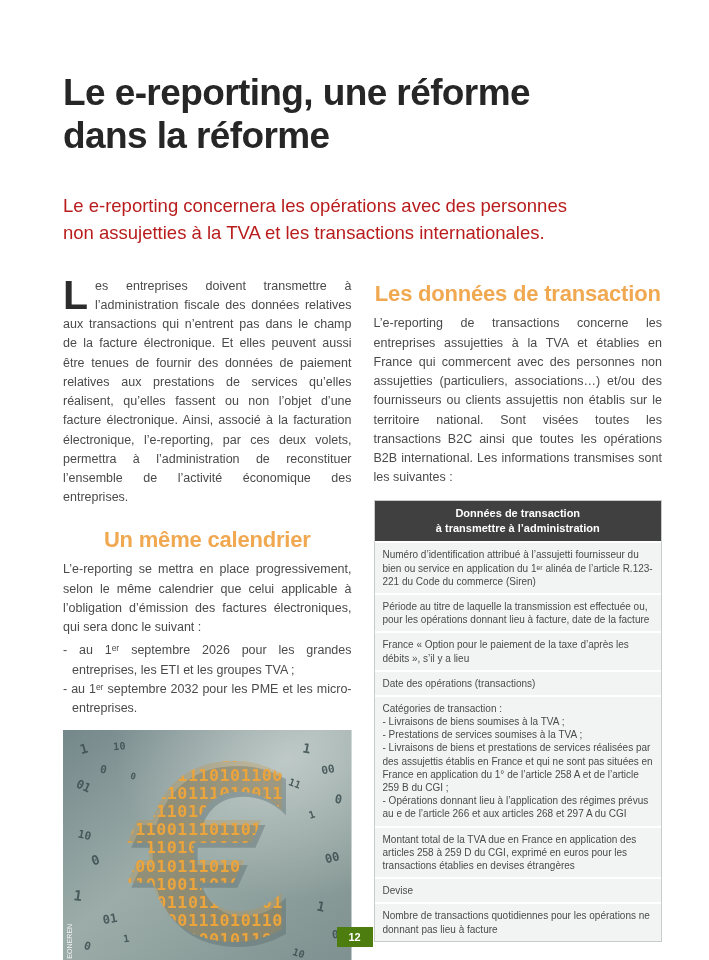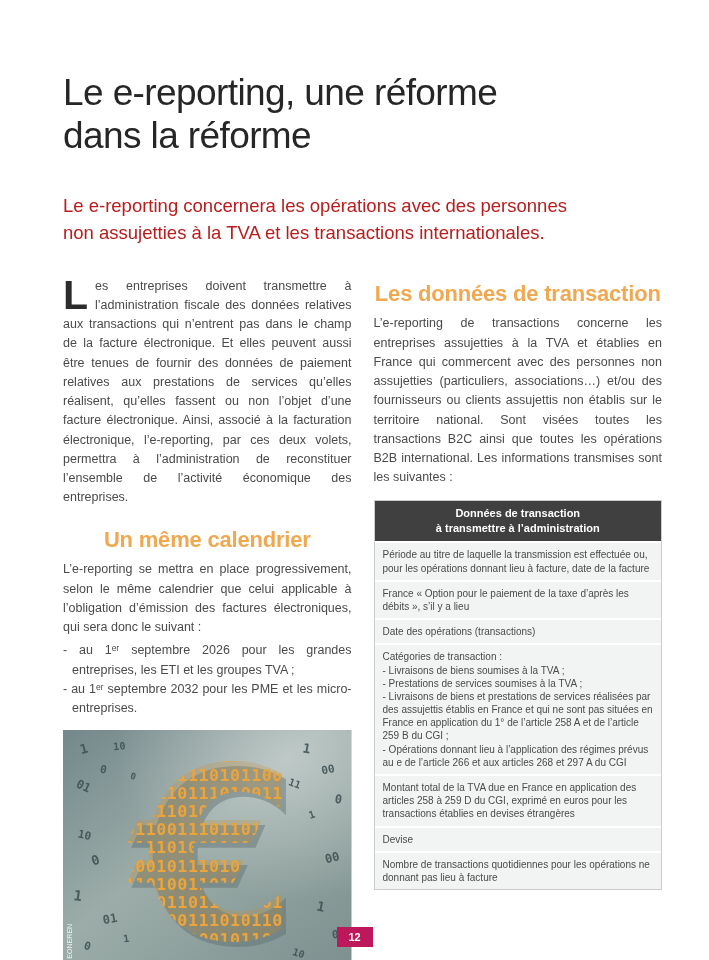--- a/index.html
+++ b/index.html
@@ -11,21 +11,21 @@
     overflow: hidden;
     font-family: "Liberation Sans", sans-serif;
     -webkit-hyphens: auto; hyphens: auto;
   }
   .content { padding: 72px 47px 0 63px; }
 
   .title {
     margin: 0 0 34px 0;
     font-size: 37px;
     line-height: 1.16;
-    font-weight: 400;
+    font-weight: 700;
     color: #262626;
     letter-spacing: -0.6px;
   }
   .title span { display: block; }
 
   .subtitle {
     font-size: 18.5px;
     line-height: 1.48;
     color: #b91c1c;
     margin: 0 0 30px 0;
@@ -91,21 +91,21 @@
   }
   .trow:first-of-type { border-top: none; }
 
   .pagenum {
     position: absolute;
     bottom: 13px;
     left: 50%;
     transform: translateX(-50%);
     width: 36px;
     height: 20px;
-    background: #be185d;
+    background: #4d7c0f;
     color: #ffffff;
     font-size: 11px;
     font-weight: 700;
     display: flex;
     align-items: center;
     justify-content: center;
   }
 </style>
 </head>
 <body>
@@ -210,20 +210,21 @@
 
       <div class="col">
         <div class="sec-heading">Les données de transaction</div>
         <p class="para">L’e-reporting de transactions concerne les entreprises assujetties à la TVA et établies en France qui commercent avec des personnes non assujetties (particuliers, associations…) et/ou des fournisseurs ou clients assujettis non établis sur le territoire national. Sont visées toutes les transactions B2C ainsi que toutes les opérations B2B international. Les informations transmises sont les suivantes :</p>
 
         <div class="ttable">
           <div class="thead">
             <span>Données de transaction</span>
             <span>à transmettre à l’administration</span>
           </div>
+          <div class="trow">Numéro d’identification attribué à l’assujetti fournisseur du bien ou service en application du 1ᵉʳ alinéa de l’article R.123-221 du Code du commerce (Siren)</div>
           <div class="trow">Période au titre de laquelle la transmission est effectuée ou, pour les opérations donnant lieu à facture, date de la facture</div>
           <div class="trow">France « Option pour le paiement de la taxe d’après les débits », s’il y a lieu</div>
           <div class="trow">Date des opérations (transactions)</div>
           <div class="trow">Catégories de transaction :
 - Livraisons de biens soumises à la TVA ;
 - Prestations de services soumises à la TVA ;
 - Livraisons de biens et prestations de services réalisées par des assujettis établis en France et qui ne sont pas situées en France en application du 1° de l’article 258 A et de l’article 259 B du CGI ;
 - Opérations donnant lieu à l’application des régimes prévus au e de l’article 266 et aux articles 268 et 297 A du CGI</div>
           <div class="trow">Montant total de la TVA due en France en application des articles 258 à 259 D du CGI, exprimé en euros pour les transactions établies en devises étrangères</div>
           <div class="trow">Devise</div>

